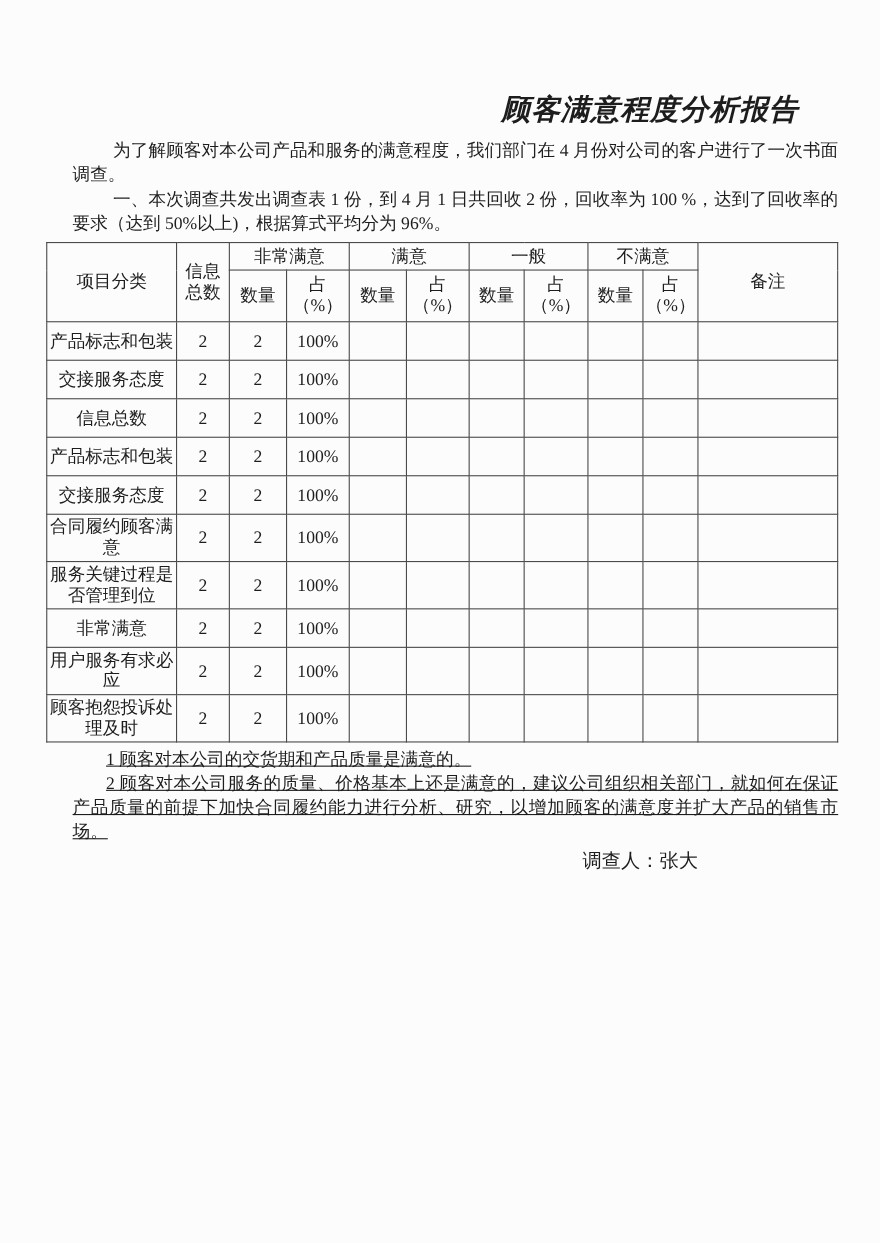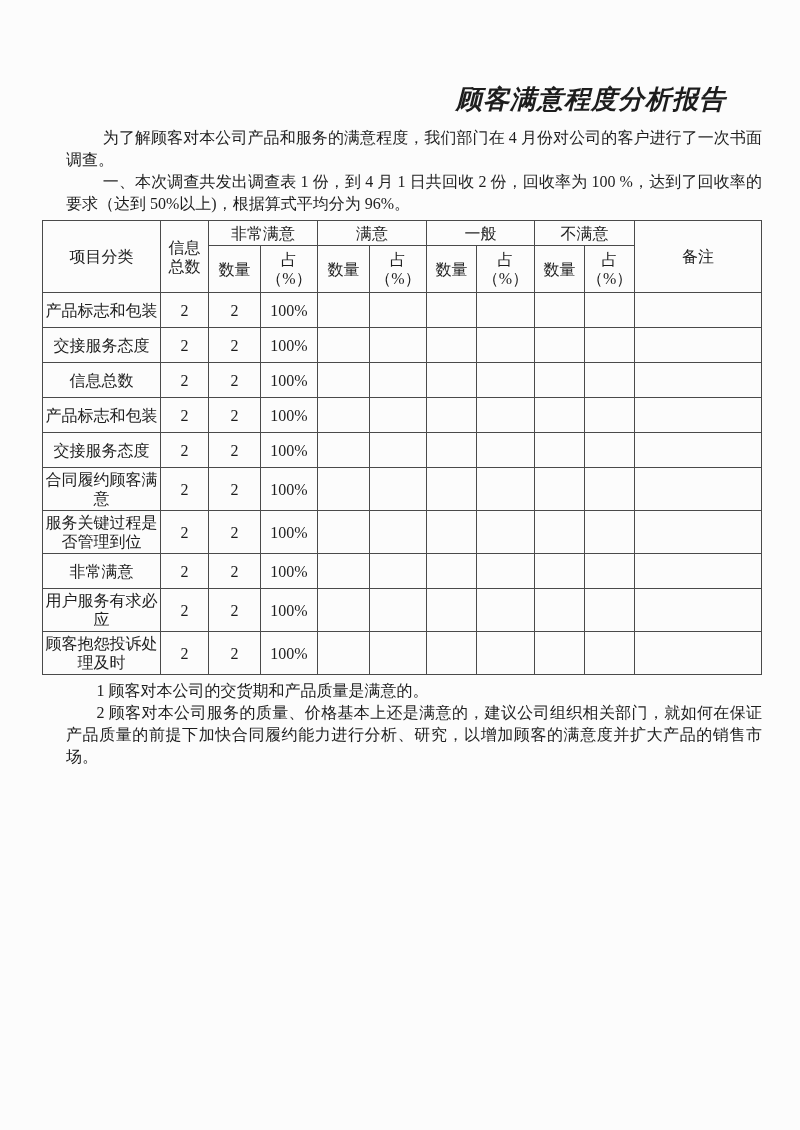--- a/index.html
+++ b/index.html
@@ -27,21 +27,21 @@
     letter-spacing: 1px;
     font-style: italic;
   }
   .para {
     font-size: 16px;
     line-height: 22px;
     text-align: justify;
     margin: 0 0 0 24px;
     text-indent: 2.3em;
   }
-  .para.item { text-indent: 1.9em; }
+  .para.item { text-indent: 1.9em; text-decoration: underline; }
   table.stats {
     width: 100%;
     border-collapse: collapse;
     table-layout: fixed;
     margin-top: 5px;
     margin-bottom: 5px;
     font-size: 16px;
   }
   table.stats th, table.stats td {
     border: 1px solid #4a4a4a;
@@ -242,15 +242,16 @@
           <td></td>
           <td></td>
         </tr>
       </tbody>
   </table>
 
   <p class="para item">1 顾客对本公司的交货期和产品质量是满意的。</p>
   <p class="para item">2 顾客对本公司服务的质量、价格基本上还是满意的，建议公司组织相关部门，就如何在保证产品质量的前提下加快合同履约能力进行分析、研究，以增加顾客的满意度并扩大产品的销售市场。</p>
 
   <div class="signature">
+    <div>调查人：张大</div>
   </div>
 
 </div>
 
 </body></html>

